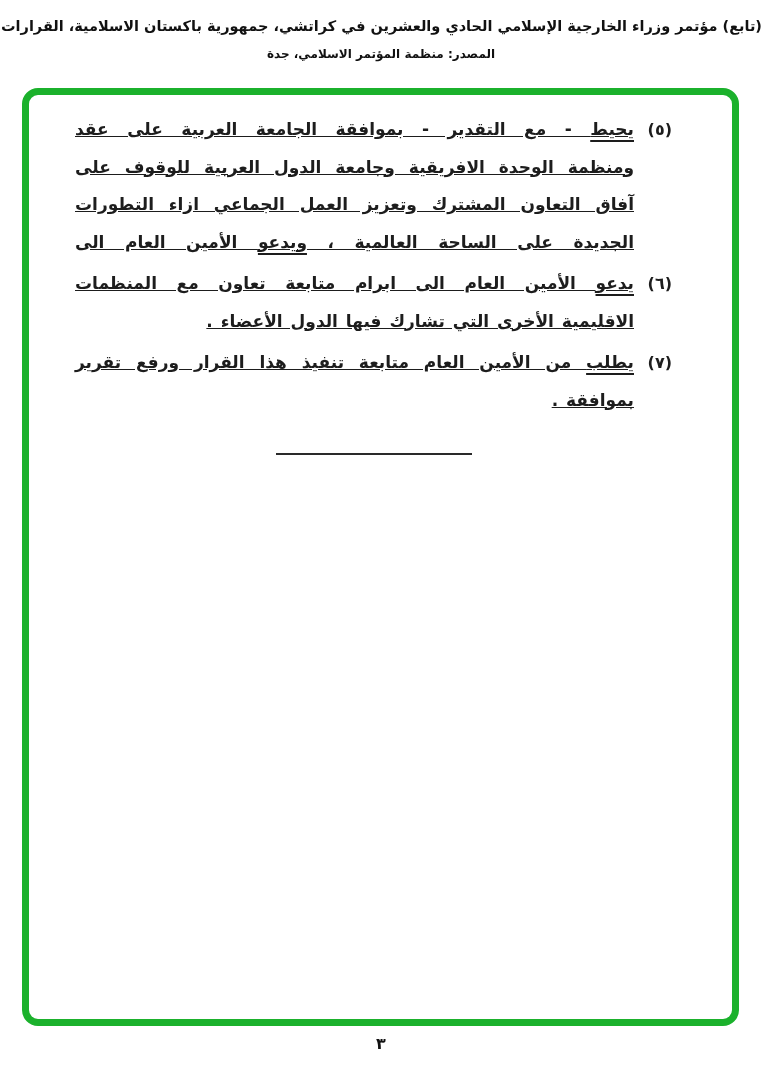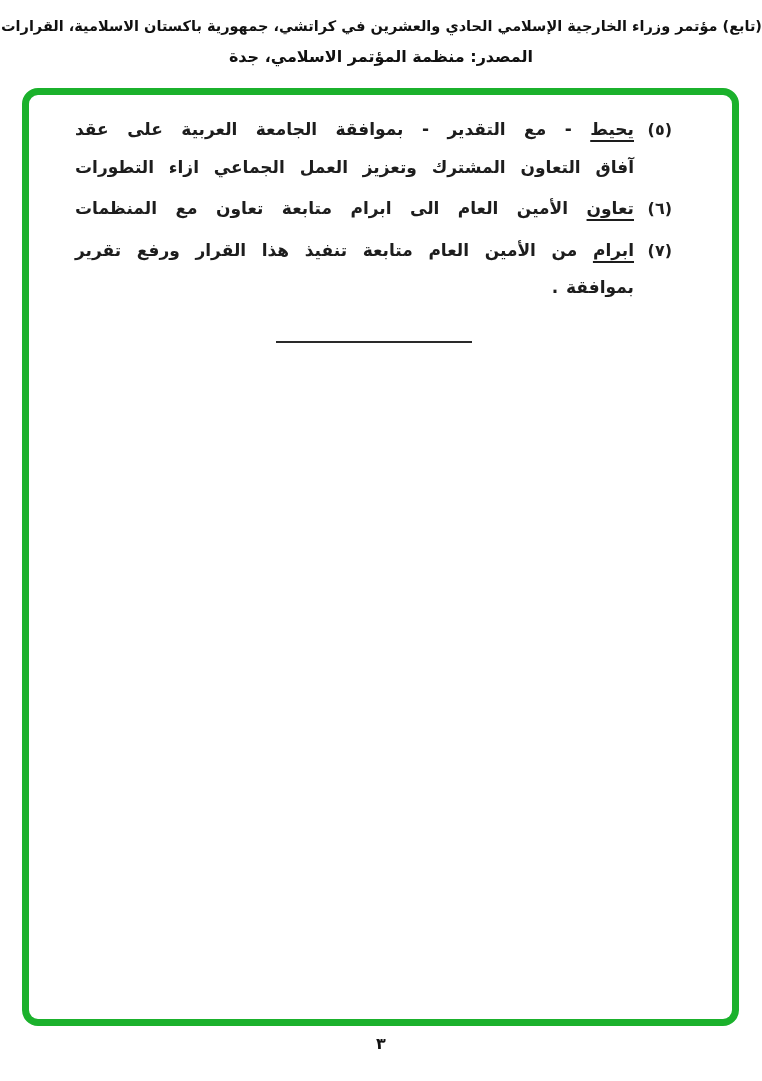--- a/index.html
+++ b/index.html
@@ -21,21 +21,21 @@
     direction: rtl;
     color: #111;
   }
   .header-title {
     font-size: 14.5px;
     font-weight: bold;
     line-height: 22px;
     white-space: nowrap;
   }
   .header-source {
-    font-size: 16px;
+    font-size: 12px;
     font-weight: bold;
     margin-top: 10px;
   }
 
   
   .frame {
     position: absolute;
     left: 22px; top: 88px;
     width: 717px; height: 938px;
     box-sizing: border-box;
@@ -52,21 +52,21 @@
   .para { display: flex; margin-top: 4px; }
   .para:first-child { margin-top: 0; }
   .num {
     flex: none;
     width: 38px;
     font-size: 16px;
     font-weight: bold;
     line-height: 37.5px;
     text-align: right;
   }
-  .txt { flex: 1; min-width: 0; }
+  .txt { flex: 1; min-width: 0; text-decoration: underline; }
   .line {
     font-size: 17px;
     font-weight: bold;
     line-height: 37.5px;
     text-align: right;
     word-spacing: 2px;
   }
   .line.just {
     text-align: justify;
     text-align-last: justify;
@@ -102,33 +102,36 @@
   <div class="header-source">المصدر: منظمة المؤتمر الاسلامي، جدة</div>
 </div>
 
 <div class="frame" style="border-color: rgb(27, 177, 44);">
   <div class="content">
     <div id="plist">
         <div class="para">
           <span class="num">(٥)</span>
           <div class="txt">
             <div class="line just"><span class="u">يحيط</span><span> - مع التقدير - بموافقة الجامعة العربية على عقد</span></div>
+            <div class="line just"><span>ومنظمة الوحدة الافريقية وجامعة الدول العربية للوقوف على</span></div>
             <div class="line just"><span>آفاق التعاون المشترك وتعزيز العمل الجماعي ازاء التطورات</span></div>
+            <div class="line just"><span>الجديدة على الساحة العالمية ، </span><span class="u">ويدعو</span><span> الأمين العام الى</span></div>
           </div>
         </div>
         <div class="para">
           <span class="num">(٦)</span>
           <div class="txt">
-            <div class="line just"><span class="u">تعاون</span><span> الأمين العام الى ابرام متابعة تعاون مع المنظمات</span></div>
+            <div class="line just"><span class="u">يدعو</span><span> الأمين العام الى ابرام متابعة تعاون مع المنظمات</span></div>
+            <div class="line"><span>الاقليمية الأخرى التي تشارك فيها الدول الأعضاء .</span></div>
           </div>
         </div>
         <div class="para">
           <span class="num">(٧)</span>
           <div class="txt">
-            <div class="line just"><span class="u">ابرام</span><span> من الأمين العام متابعة تنفيذ هذا القرار ورفع تقرير</span></div>
+            <div class="line just"><span class="u">يطلب</span><span> من الأمين العام متابعة تنفيذ هذا القرار ورفع تقرير</span></div>
             <div class="line"><span>بموافقة .</span></div>
           </div>
         </div>
       </div>
     <div class="sep"></div>
   </div>
 </div>
 
 <div class="pagenum">٣</div>
 

